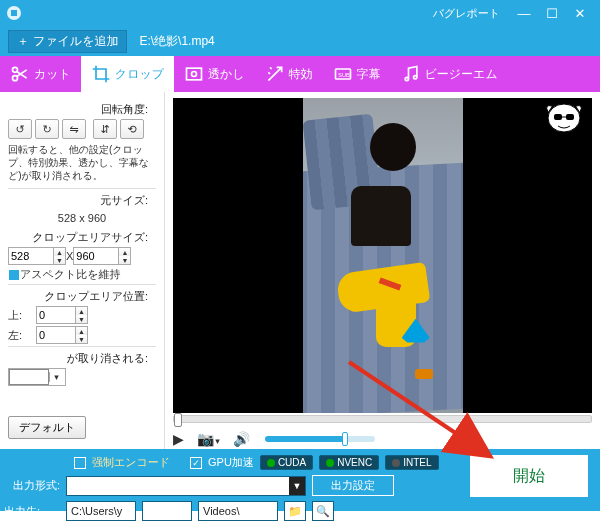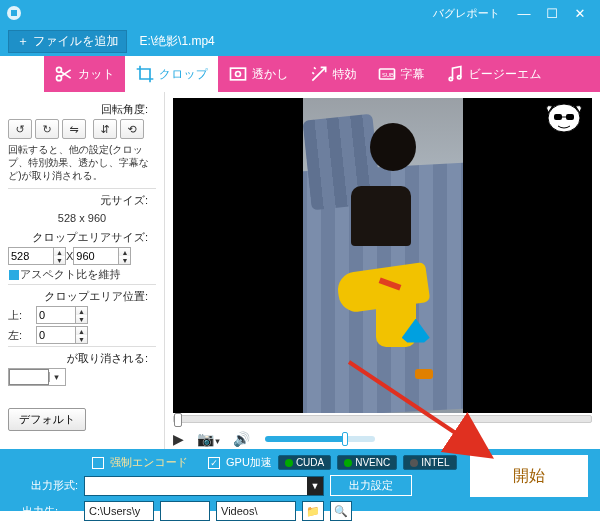--- a/index.html
+++ b/index.html
@@ -3,41 +3,41 @@
 <meta charset="utf-8">
 <style>
   * { box-sizing: border-box; margin: 0; padding: 0; font-family: "Meiryo", "MS PGothic", sans-serif; }
   body { width: 600px; height: 531px; background: #fff; overflow: hidden; position: relative; }
   .titlebar { background: #29abe2; color: #fff; height: 26px; display: flex; align-items: center; padding: 0 6px; font-size: 12px; }
   .titlebar .spacer { flex: 1; }
   .titlebar .wbtn { width: 28px; text-align: center; font-size: 13px; cursor: pointer; }
   .titlebar .bug { font-size: 11px; margin-right: 10px; cursor: pointer; }
   .filebar { background: #29abe2; height: 30px; display: flex; align-items: center; padding: 0 8px; font-size: 12px; color: #fff; gap: 12px; }
   .addfile { background: #1e90c8; border: 1px solid #1a7fb0; padding: 2px 8px; display: flex; align-items: center; gap: 4px; cursor: pointer; }
-  .tabs { background: #ec4899; height: 36px; display: flex; align-items: center; color: #fff; font-size: 12px; margin-left: 44px; }
+  .tabs { background: #d946ef; height: 36px; display: flex; align-items: center; color: #fff; font-size: 12px; }
   .tab { display: flex; align-items: center; gap: 4px; padding: 0 10px; height: 100%; cursor: pointer; position: relative; }
   .tab svg { width: 20px; height: 20px; }
   .tab.active { background: #fff; color: #29abe2; }
   .tab.active::before, .tab.active::after { content:''; position:absolute; bottom:0; width:8px; height:8px; background:#fff; }
   .main { display: flex; height: calc(531px - 26px - 30px - 36px - 82px); }
   .sidebar { width: 165px; border-right: 1px solid #ddd; padding: 6px 8px; font-size: 11px; color: #333; overflow: hidden; }
   .sidebar .label { margin: 4px 8px 2px; color: #222; text-align: right; }
   .btnrow { display: flex; gap: 3px; margin-bottom: 4px; }
   .sbtn { width: 24px; height: 20px; border: 1px solid #aaa; background: linear-gradient(#fff,#eee); font-size: 11px; display:flex; align-items:center; justify-content:center; border-radius: 2px; cursor:pointer; }
   .note { font-size: 10px; color: #333; line-height: 1.3; margin: 2px 0 6px; }
   .hr { border-top: 1px solid #ddd; margin: 2px 0 4px; }
   .valrow { display: flex; align-items: center; margin: 2px 0; }
   .spin { width: 46px; height: 18px; border: 1px solid #aaa; font-size: 11px; padding: 0 2px; }
   .spinwrap { position:relative; display:inline-flex; }
   .spinwrap .arrows { width:12px; height:18px; border:1px solid #aaa; border-left:none; display:flex; flex-direction:column; }
   .spinwrap .arrows div { flex:1; font-size:7px; display:flex; align-items:center; justify-content:center; background:linear-gradient(#fff,#eee); cursor:pointer; }
   .colorbox { width: 40px; height: 16px; border:1px solid #888; background:#fff; display:inline-block; vertical-align:middle;}
   .colorwrap { display:flex; align-items:center; border:1px solid #aaa; width:58px; height:18px;}
   .colorwrap .dd { width:14px; text-align:center; font-size:9px; border-left:1px solid #aaa;}
-  .defaultbtn { border:1px solid #999; background:linear-gradient(#fff,#e8e8e8); padding:3px 10px; font-size:11px; border-radius:2px; cursor:pointer; margin-top: 20px; text-align: right; }
+  .defaultbtn { border:1px solid #999; background:linear-gradient(#fff,#e8e8e8); padding:3px 10px; font-size:11px; border-radius:2px; cursor:pointer; margin-top: 28px; text-align: right; }
   .preview { flex:1; display:flex; flex-direction:column; padding: 6px 8px 0 8px; }
   .video { flex:1; background:#000; position:relative; display:flex; justify-content:center; }
   .frame { width: 160px; height: 100%; background: linear-gradient(180deg,#9aa0a6 0%, #b7c2cc 45%, #8f9aa3 100%); position:relative; overflow:hidden; }
   
   .couch { position:absolute; bottom:0; left:-10px; right:-10px; height:78%; background: repeating-linear-gradient(90deg, #6d7f9e 0 14px, #7b8dab 14px 28px); transform: skewY(-3deg); border-top-left-radius: 10px; }
   .cushion { position:absolute; top:6%; left:4px; width:70px; height:90px; background: repeating-linear-gradient(90deg,#5f7190 0 12px,#6d7f9e 12px 24px); border-radius:6px; transform: rotate(-6deg); }
   .child-body { position:absolute; top:28%; left:30%; width:60px; height:60px; background:#1a1410; border-radius: 10px 10px 4px 4px; }
   .child-head { position:absolute; top:8%; left:42%; width:46px; height:48px; background:#120d0a; border-radius:50%; }
   .legs { position:absolute; top:54%; left:22%; width:90px; height:40px; background:#f2c200; border-radius: 18px 6px 6px 18px; transform: rotate(-8deg);}
   .leg2 { position:absolute; top:62%; left:46%; width:40px; height:54px; background:#f2c200; border-radius: 6px 6px 10px 10px;}
@@ -46,33 +46,33 @@
   .toy3 { position:absolute; top:86%; left:70%; width:18px; height:10px; background:#e08000; border-radius:3px;}
   .badge { position:absolute; top:2px; right:6px; width:44px; height:38px; }
   .badge svg { width:100%; height:100%; }
   .timerow { font-size: 10px; color:#444; padding: 2px 0; }
   .seek { height: 8px; background:#e5e5e5; border:1px solid #ccc; border-radius:2px; position:relative; margin: 2px 0 4px;}
   .seek .thumb { position:absolute; left:0; top:-3px; width:8px; height:14px; background:#fff; border:1px solid #888; border-radius:2px;}
   .controls { display:flex; align-items:center; gap:14px; padding: 4px 0 2px; color:#333; }
   .controls .icon { font-size:14px; cursor:pointer; }
   .vol { width:110px; height:6px; background:linear-gradient(90deg,#29abe2 0 70%, #d0e8f4 70% 100%); border-radius:3px; position:relative;}
   .vol .vthumb{position:absolute; left:70%; top:-4px; width:6px; height:14px; background:#fff; border:1px solid #29abe2; border-radius:2px;}
-  .bottom { background:#29abe2; height:62px; padding:6px 22px; color:#fff; font-size:11px; position:relative;}
+  .bottom { background:#29abe2; height:62px; padding:6px 4px; color:#fff; font-size:11px; position:relative;}
   .row { display:flex; align-items:center; gap:6px; margin-bottom:5px;}
   .chk { width:12px; height:12px; border:1px solid #fff; display:inline-flex; align-items:center; justify-content:center; font-size:9px; background:#29abe2;}
   .chk.checked::after{content:'✓'; color:#fff;}
   .chip { padding:1px 6px; border:1px solid #0d5f84; background:#104a62; border-radius:2px; font-size:10px; display:flex; align-items:center; gap:3px;}
   .chip .dot{width:8px;height:8px;background:#0a0;border-radius:50%;}
   .chip.off .dot{background:#555;}
   .combo { flex: 0 0 240px; height:20px; background:#fff; color:#222; border:1px solid #0d5f84; display:flex; align-items:center; padding:0 4px; position:relative;}
   .combo .dd { position:absolute; right:0; top:0; bottom:0; width:16px; background:#222; color:#fff; display:flex; align-items:center; justify-content:center; font-size:9px;}
   .outbtn { border:1px solid #fff; padding:2px 18px; background:transparent; color:#fff; font-size:11px; cursor:pointer;}
   .pathseg { height:20px; background:#fff; color:#222; border:1px solid #0d5f84; padding:0 4px; font-size:11px; display:flex; align-items:center;}
   .pbtn { width:22px; height:20px; background:#fff; border:1px solid #0d5f84; color:#1883b5; display:flex; align-items:center; justify-content:center; cursor:pointer;}
-  .startbtn { position:absolute; right:12px; bottom:14px; width:118px; height:42px; background:#fff; color:#a16207; border:2px solid #fff; font-size:16px; display:flex; align-items:center; justify-content:center; cursor:pointer;}
+  .startbtn { position:absolute; right:12px; bottom:14px; width:118px; height:42px; background:#fff; color:#15803d; border:2px solid #fff; font-size:16px; display:flex; align-items:center; justify-content:center; cursor:pointer;}
   .arrow { position:absolute; right:96px; bottom:60px; pointer-events:none; }
   .arrow svg { width:160px; height:110px; }
 </style>
 </head>
 <body>
 
 <div class="titlebar">
   <svg width="16" height="16" viewBox="0 0 16 16">
       <circle cx="8" cy="8" r="7" fill="#fff" opacity="0.85"></circle>
       <rect x="5" y="5" width="6" height="6" fill="#29abe2"></rect>

